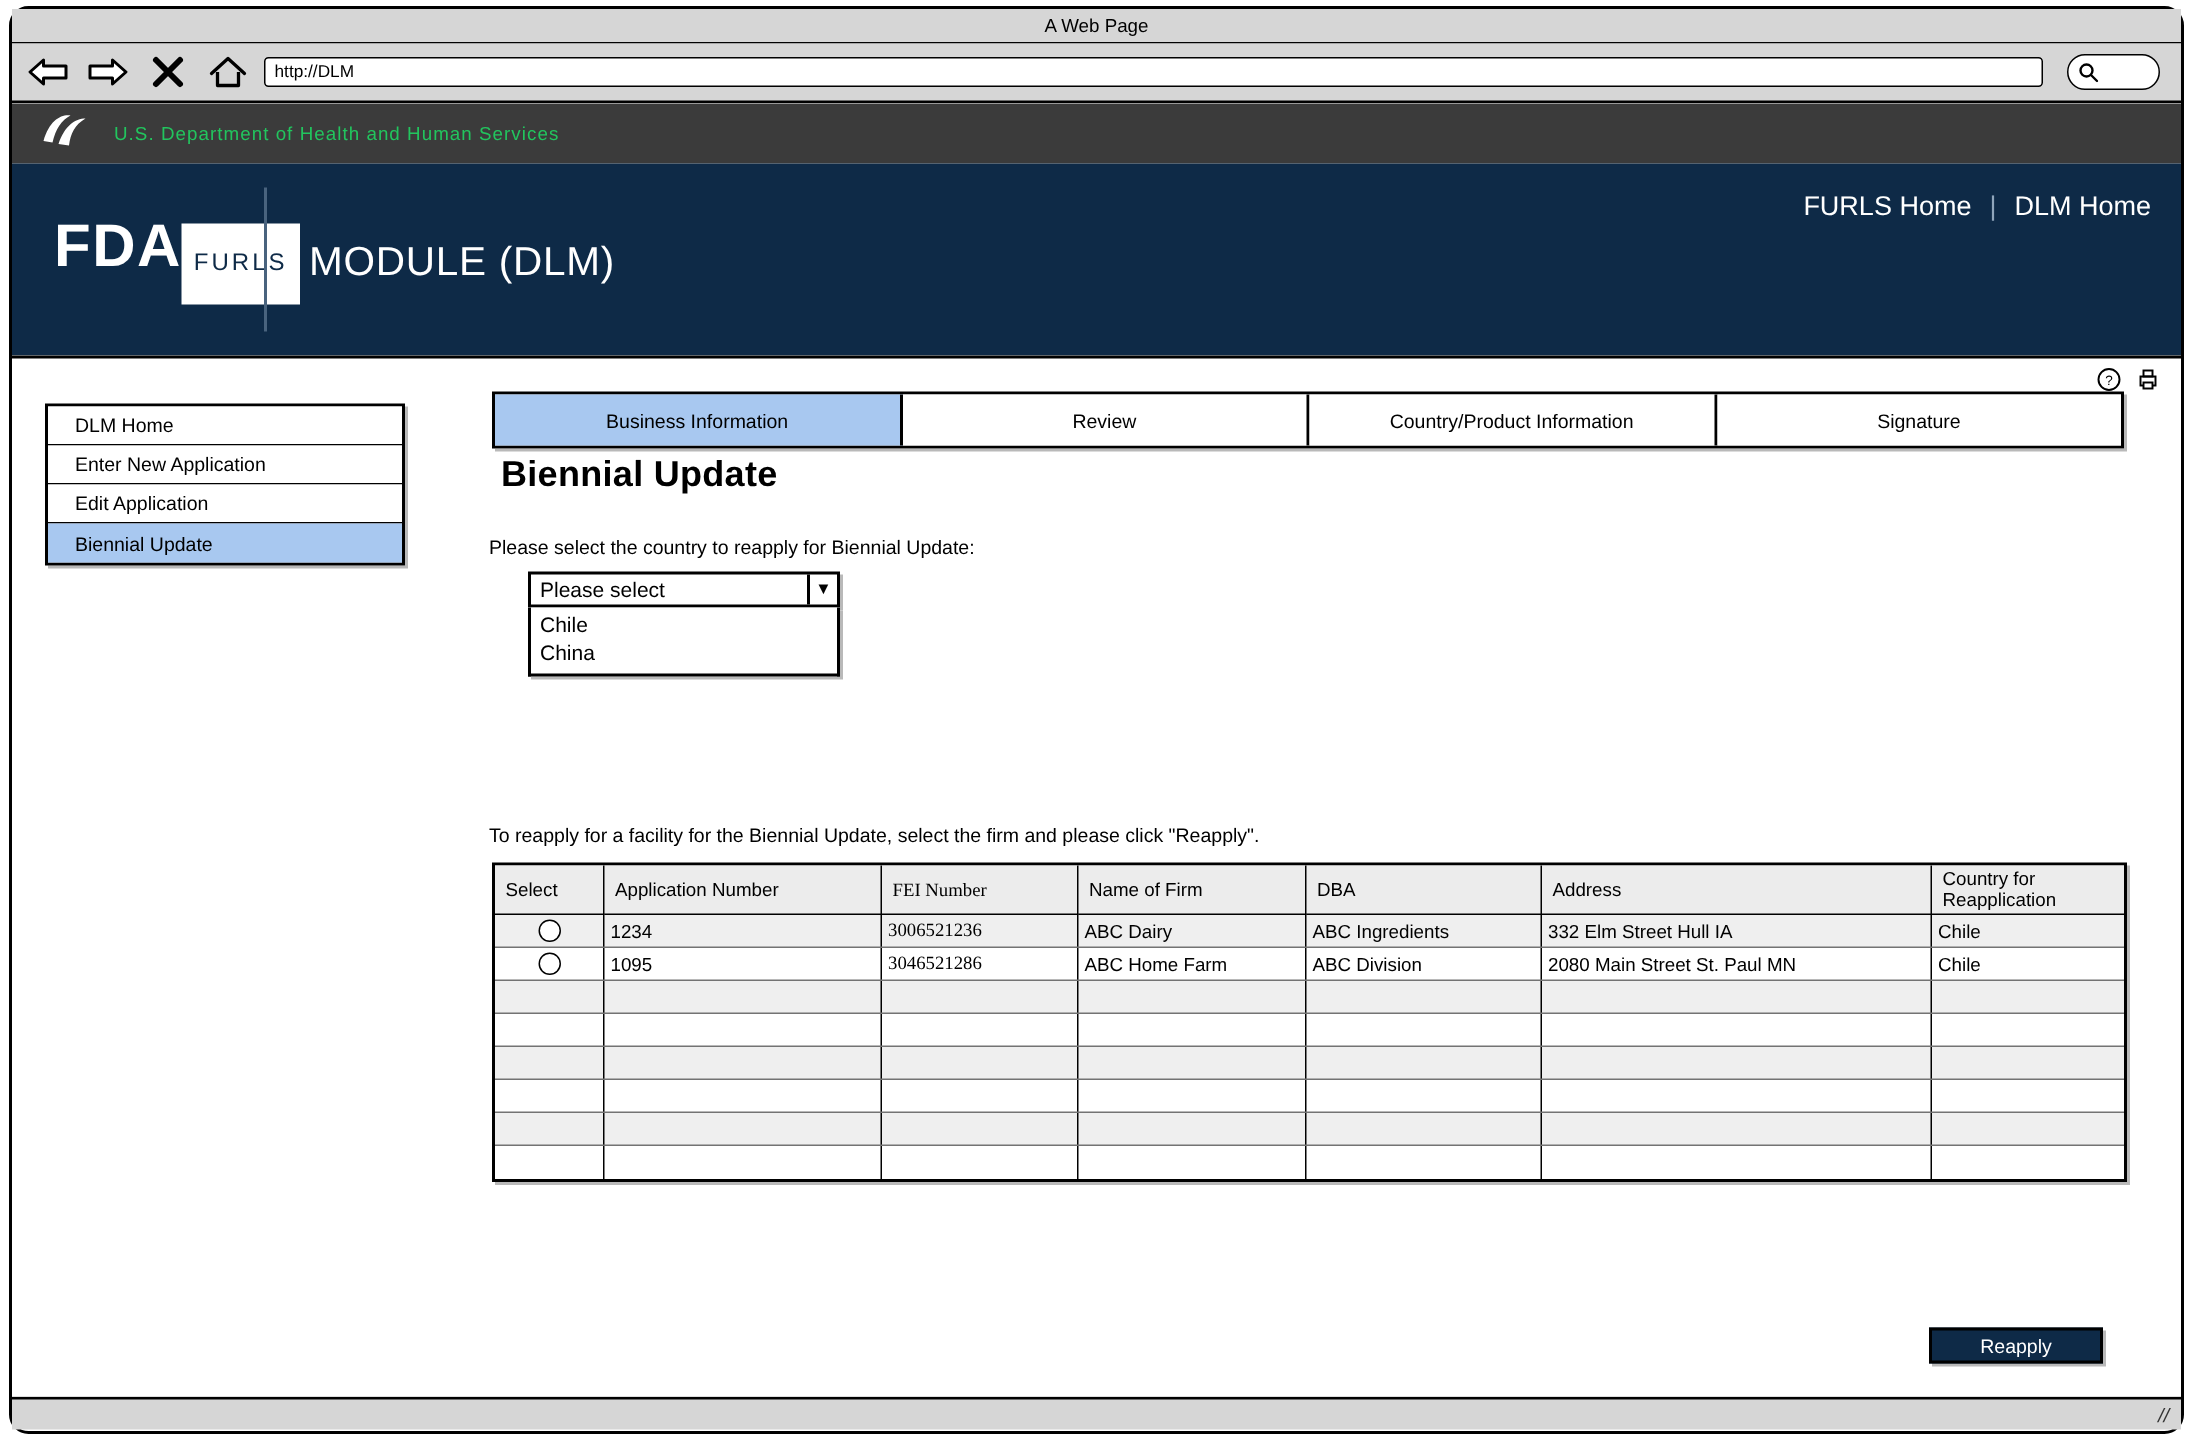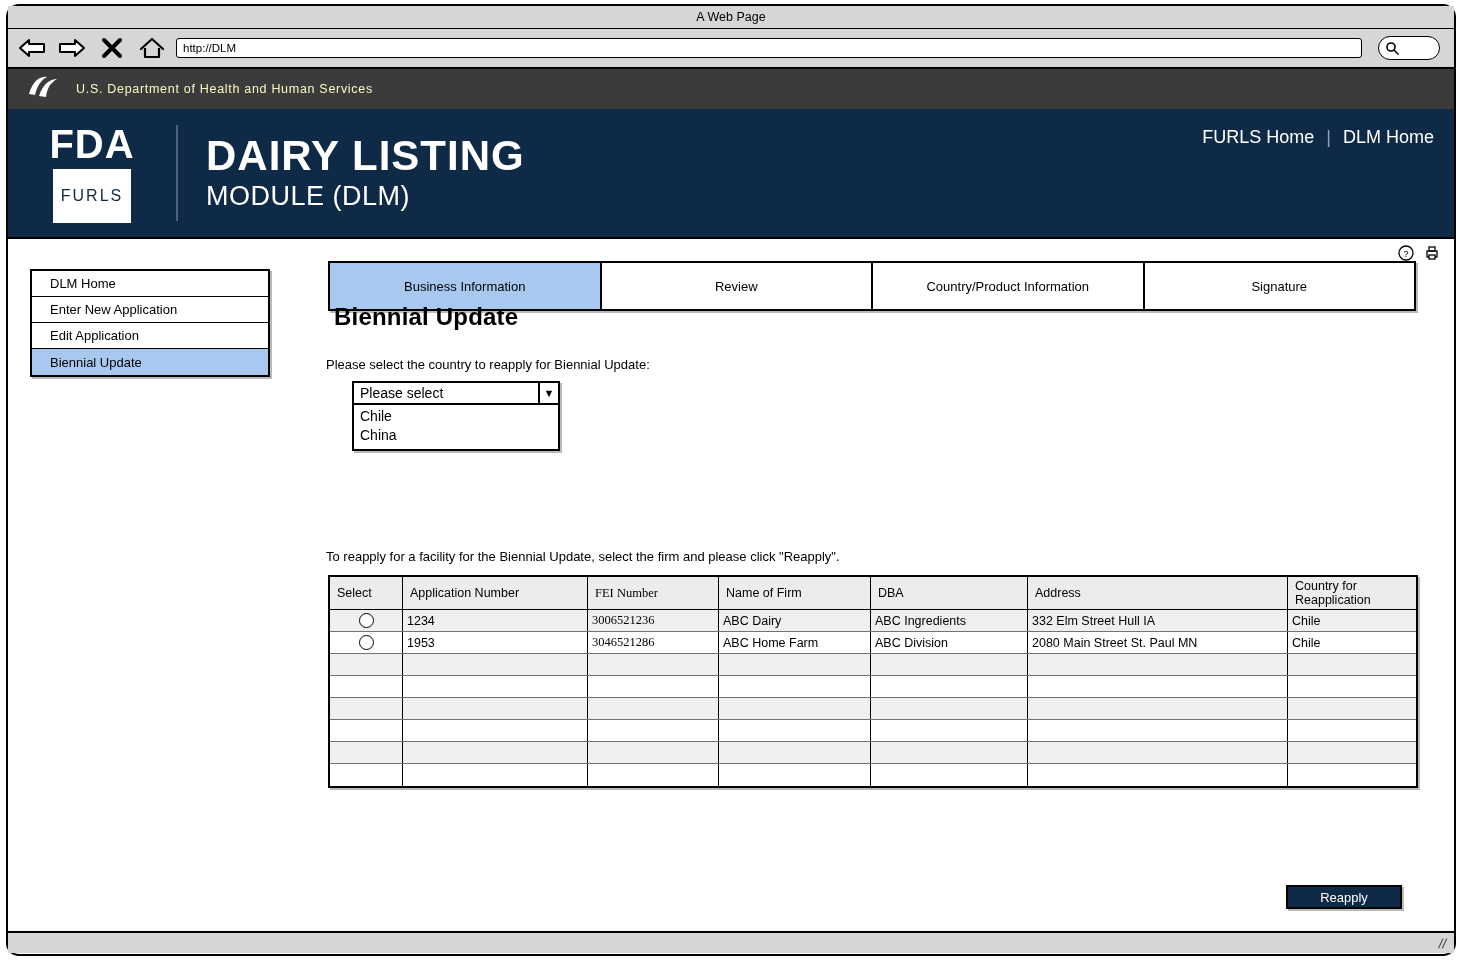--- a/index.html
+++ b/index.html
@@ -99,39 +99,37 @@
   }
   .hhs-bar {
     height: 40px;
     background: #3b3b3b;
     display: flex;
     align-items: center;
     padding-left: 18px;
     box-sizing: border-box;
   }
   .hhs-text {
-    color: #fef9c3;
+    color: #22c55e;
     font-size: 12.5px;
     letter-spacing: 0.7px;
     margin-left: 16px;
   }
   .fda-header {
     height: 128px;
     background: #0e2a47;
     display: flex;
     align-items: center;
     position: relative;
     box-sizing: border-box;
   }
   .fda-logo {
     margin-left: 28px;
     width: 112px;
     display: flex;
-    flex-direction: column;
-    align-items: center;
   }
   .fda-word {
     color: #fff;
     font-size: 40px;
     font-weight: bold;
     letter-spacing: 1px;
     line-height: 1;
     font-family: "Liberation Sans", sans-serif;
   }
   .fda-furls {
@@ -222,21 +220,21 @@
   .leftnav-item.selected {
     background: #a8c8f0;
   }
 
   
   .tabs {
     position: absolute;
     left: 320px;
     top: 22px;
     width: 1088px;
-    height: 50px;
+    height: 38px;
     display: flex;
     border: 2px solid #000;
     box-sizing: border-box;
     box-shadow: 2px 2px 0 #b9b9b9;
   }
   .tab {
     flex: 1;
     display: flex;
     align-items: center;
     justify-content: center;
@@ -460,21 +458,20 @@
         <span class="hhs-text">U.S. Department of Health and Human Services</span>
       </div>
 
       <div class="fda-header">
         <div class="fda-logo">
           <div class="fda-word">FDA</div>
           <div class="fda-furls">FURLS</div>
         </div>
         <div class="header-divider"></div>
         <div class="title-block">
-          <div class="title-main">DAIRY LISTING</div>
           <div class="title-sub">MODULE (DLM)</div>
         </div>
         <div class="header-links">
           <span>FURLS Home</span>
           <span class="sep">|</span>
           <span>DLM Home</span>
         </div>
       </div>
 
       <div class="content">
@@ -560,21 +557,21 @@
                 <td class="col-select"><span class="radio"></span></td>
                 <td class="col-app">1234</td>
                 <td class="col-fei">3006521236</td>
                 <td class="col-firm">ABC Dairy</td>
                 <td class="col-dba">ABC Ingredients</td>
                 <td class="col-addr">332 Elm Street Hull IA</td>
                 <td>Chile</td>
               </tr>
               <tr>
                 <td class="col-select"><span class="radio"></span></td>
-                <td class="col-app">1953</td>
+                <td class="col-app">1095</td>
                 <td class="col-fei">3046521286</td>
                 <td class="col-firm">ABC Home Farm</td>
                 <td class="col-dba">ABC Division</td>
                 <td class="col-addr">2080 Main Street St. Paul MN</td>
                 <td>Chile</td>
               </tr>
               <tr class="alt">
                 <td class="col-select"></td>
                 <td class="col-app"></td>
                 <td class="col-fei"></td>

